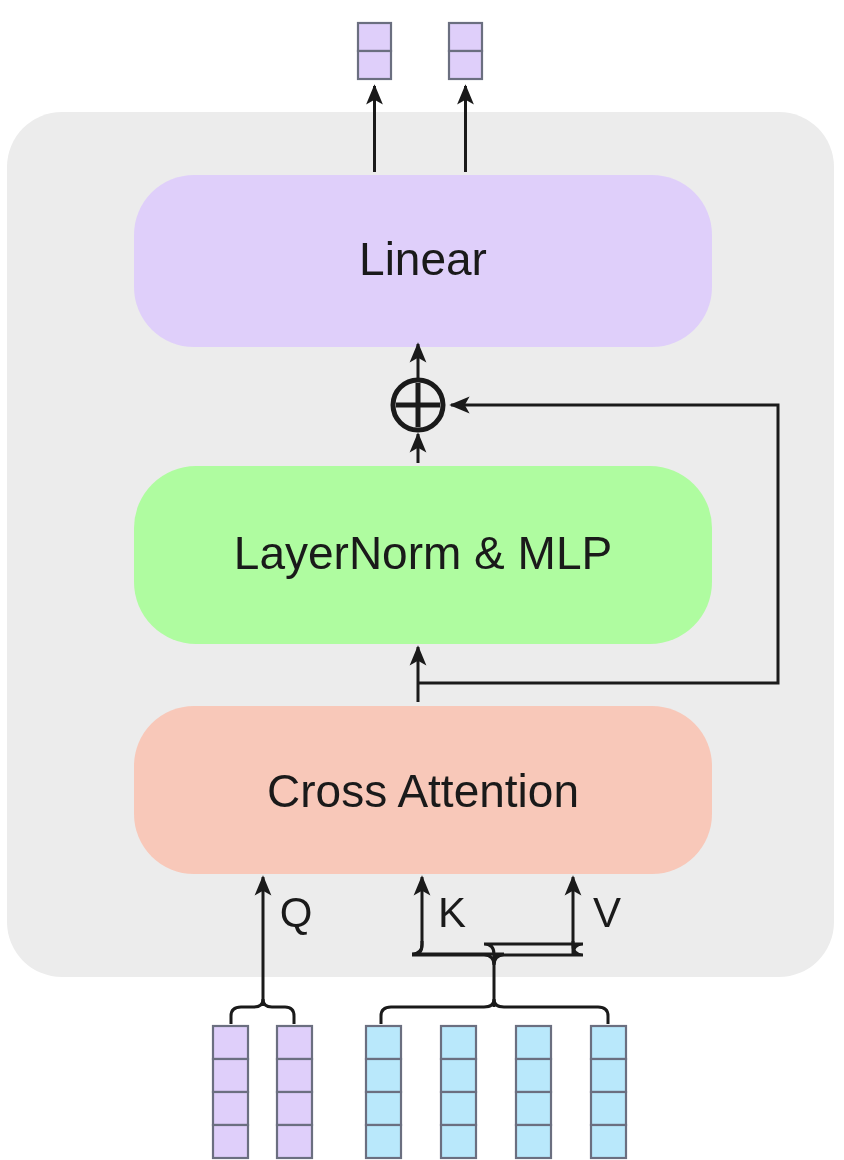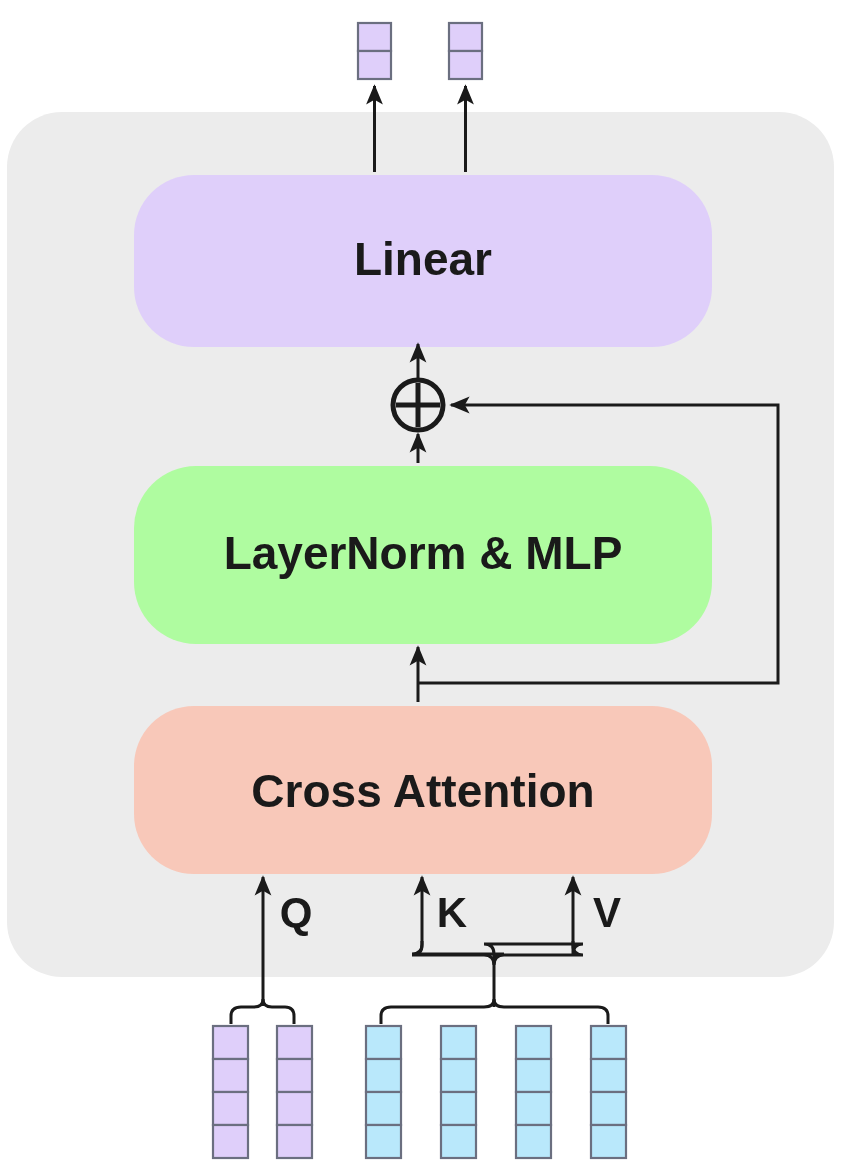--- a/index.html
+++ b/index.html
@@ -10,21 +10,20 @@
   }
   body {
     font-family: "Liberation Sans", sans-serif;
   }
   #diagram-root {
     position: relative;
     width: 844px;
     height: 1160px;
     background: #ffffff;
     overflow: hidden;
-    font-weight: bold;
   }
   #diagram-svg {
     position: absolute;
     top: 0;
     left: 0;
     width: 844px;
     height: 1160px;
   }
   .block-label {
     font-family: "Liberation Sans", sans-serif;

